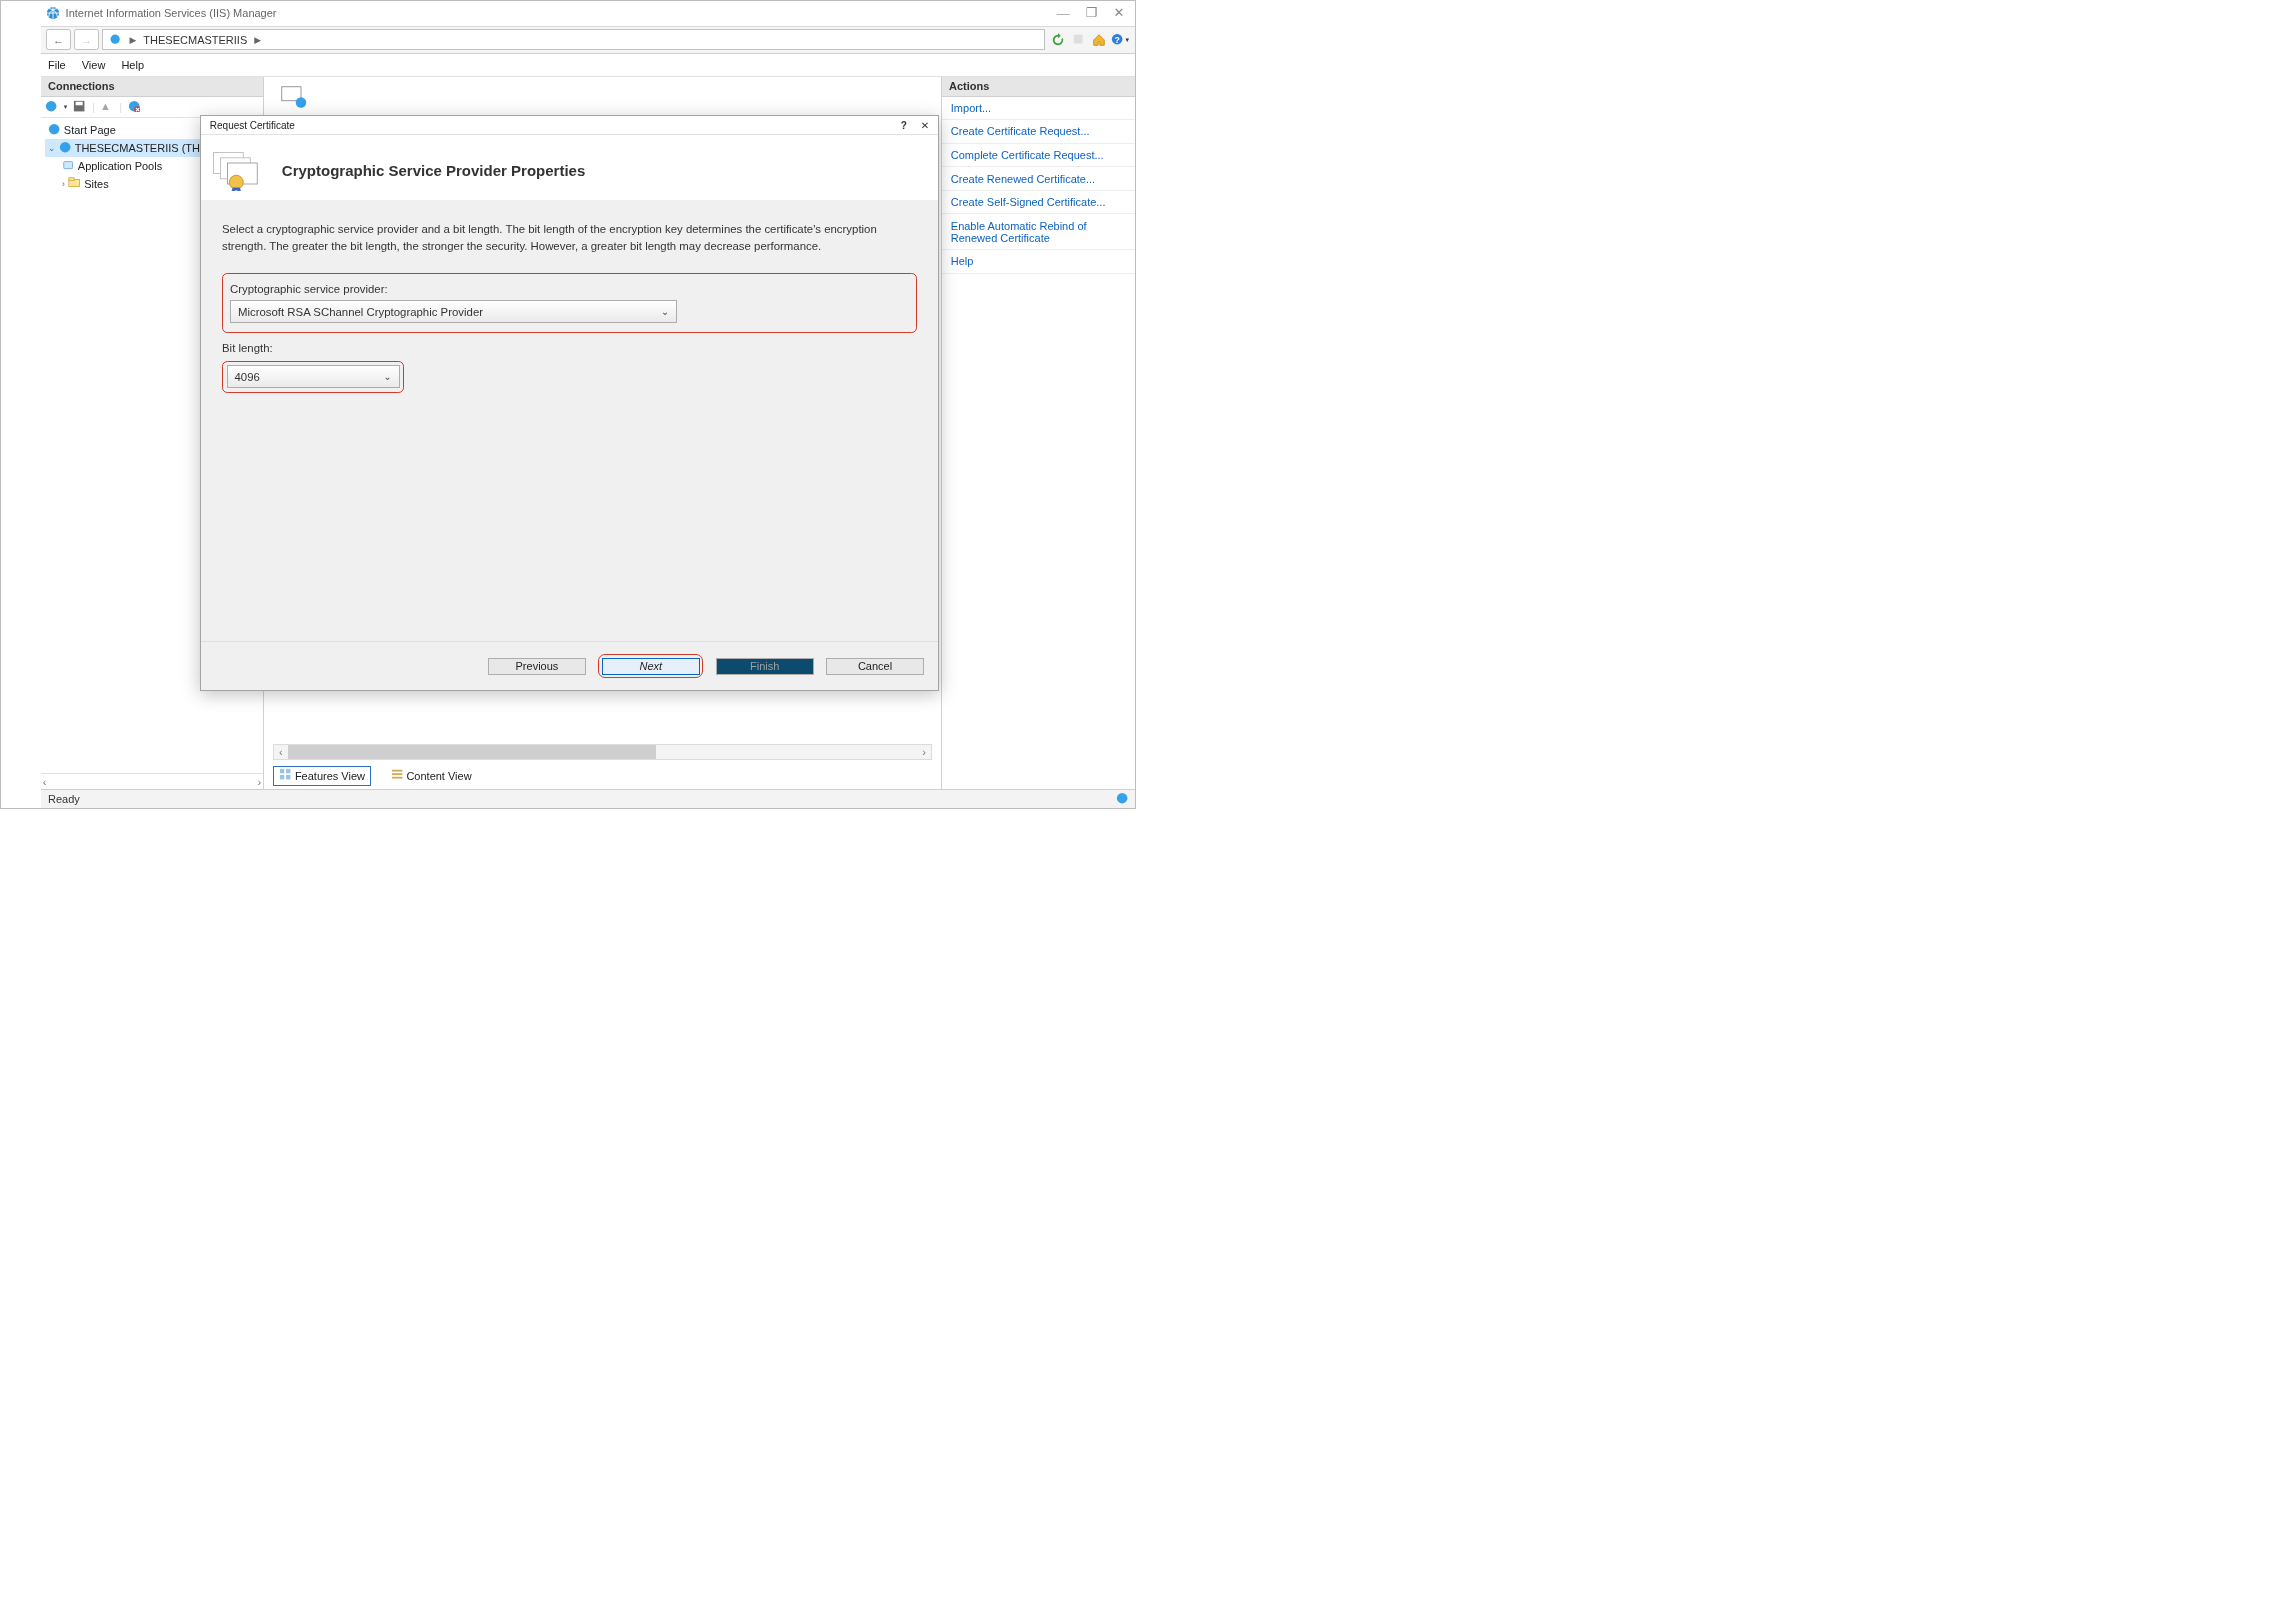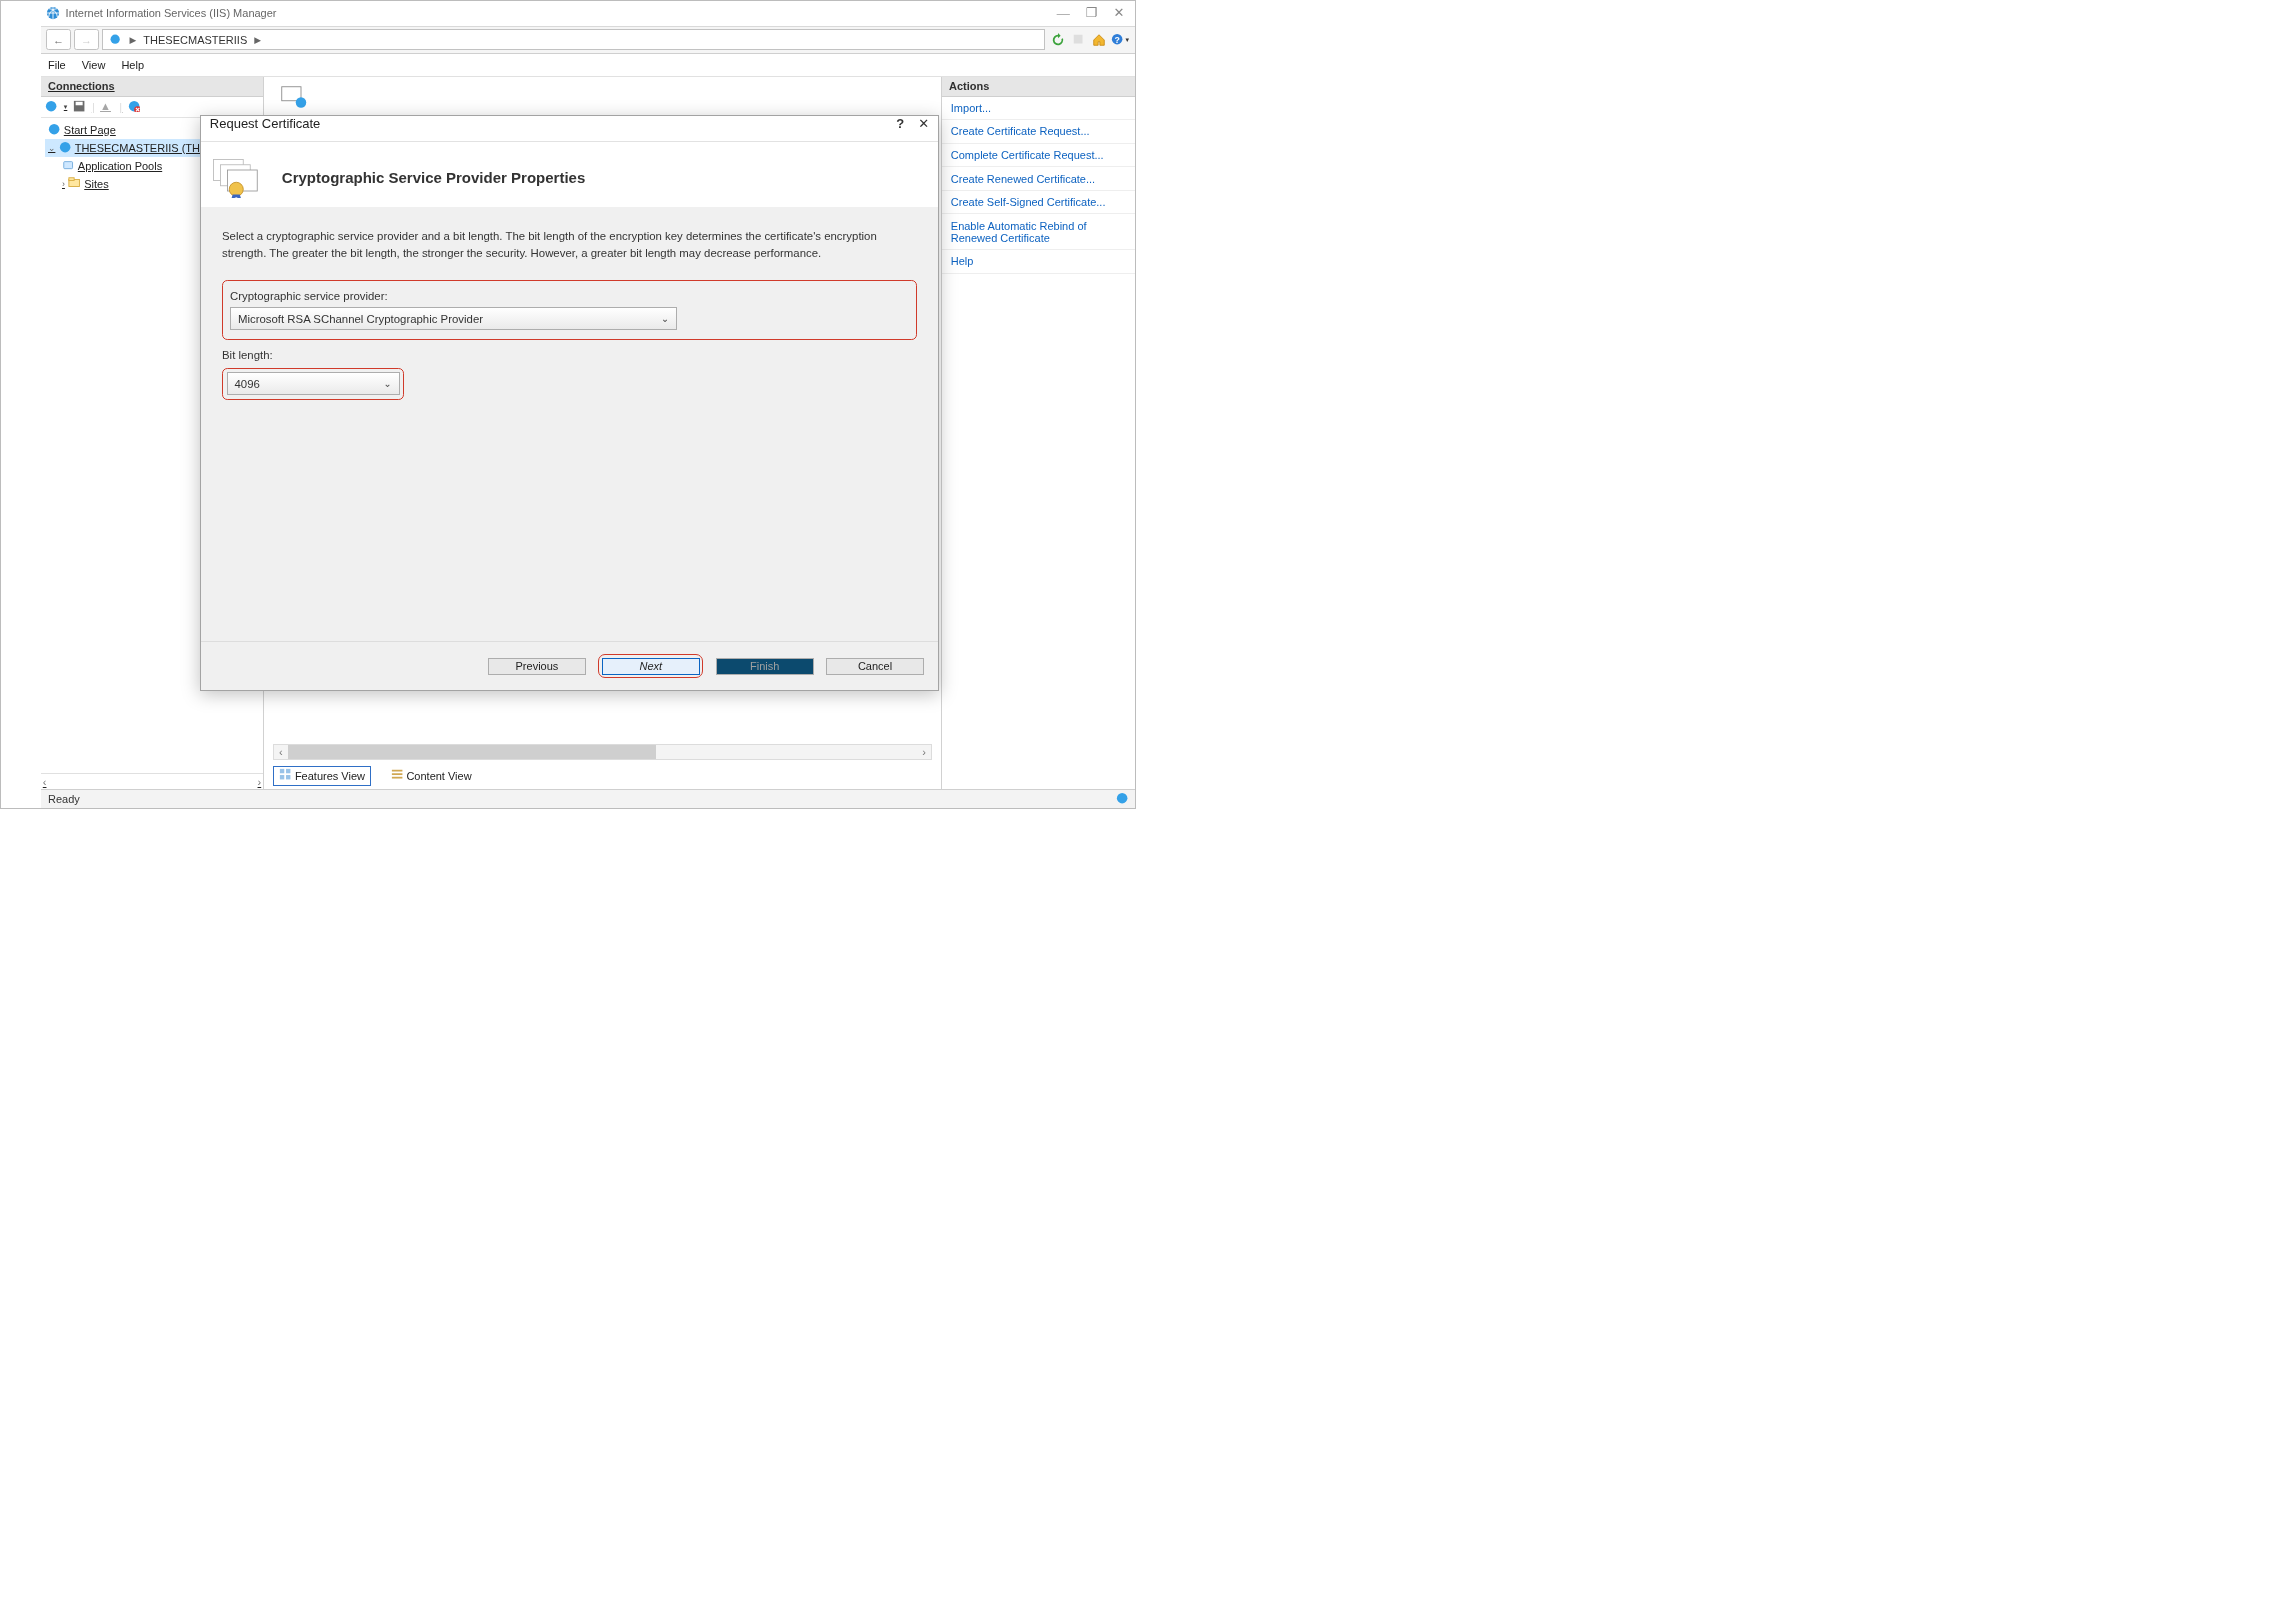--- a/index.html
+++ b/index.html
@@ -16,21 +16,21 @@
   .breadcrumb { flex: 1; height: 21px; border: 0.9px solid #c2c2c2; background: #fff; display: flex; align-items: center; padding: 0 5.3px; gap: 7px; color: #333; }
   .breadcrumb .sep { color: #666; font-size: 8.8px; }
   .nav-actions { display: flex; gap: 1.8px; }
   .nav-actions .ico { width: 19px; height: 19px; display: flex; align-items: center; justify-content: center; }
   
   .menubar { height: 23px; display: flex; align-items: center; gap: 16px; padding: 0 7px; border-bottom: 0.9px solid #e1e1e1; }
   .menubar span { color: #222; }
   
   .workspace { flex: 1; display: flex; min-height: 0; }
   .panel-head { background: #e6e6e6; border-bottom: 0.9px solid #cfcfcf; padding: 3.5px 7px; font-weight: 600; color: #303030; }
-  .connections { width: 223px; border-right: 0.9px solid #d1d1d1; display: flex; flex-direction: column; text-decoration: underline; }
+  .connections { width: 223px; border-right: 0.9px solid #d1d1d1; display: flex; flex-direction: column; }
   .conn-toolbar { height: 21px; border-bottom: 0.9px solid #e3e3e3; display: flex; align-items: center; gap: 5.3px; padding: 0 3.5px; }
   .tree { padding: 3.5px 3.5px; }
   .tree .node { display: flex; align-items: center; gap: 3.5px; padding: 1.8px 0 1.8px 3.5px; white-space: nowrap; }
   .tree .child { padding-left: 17.5px; }
   .tree .sel { background: #cde8ff; }
   .content { flex: 1; background: #fff; display: flex; flex-direction: column; min-width: 0; position: relative; }
   .actions { width: 194px; border-left: 0.9px solid #d1d1d1; display: flex; flex-direction: column; }
   .actions .linkblock { display: flex; flex-direction: column; }
   .actions .linkblock a { color: #0d62c0; text-decoration: none; padding: 5.3px 8.8px; border-bottom: 0.9px solid #eee; }
   .status { height: 19px; border-top: 0.9px solid #cfcfcf; background: #f3f3f3; display: flex; align-items: center; padding: 0 7px; color: #333; }
@@ -40,21 +40,21 @@
   
   .content-bottom { position: absolute; left: 8.8px; right: 8.8px; bottom: 0; padding: 5.3px 0 3.5px; background: #fff; }
   .scroll-track { height: 16px; border: 0.9px solid #dcdcdc; background: #f4f4f4; display: flex; align-items: center; }
   .scroll-thumb { height: 100%; width: 56%; background: #cfcfcf; }
   .scroll-arrow { width: 14px; text-align: center; color: #777; }
   .view-toggles { display: flex; gap: 13px; margin-top: 5.3px; }
   .view-toggles .tog { display: flex; align-items: center; gap: 3.5px; padding: 1.8px 5.3px; border: 0.9px solid transparent; }
   .view-toggles .tog.sel { border-color: #2f6fc6; }
   
   .dialog { position: absolute; left: 199px; top: 114px; width: 739px; height: 576px; background: #f0f0f0; border: 0.9px solid #a3a3a3; box-shadow: 0 3.5px 17.5px rgba(0,0,0,.25); display: flex; flex-direction: column; }
-  .dlg-title { height: 26px; display: flex; align-items: flex-start; padding: 0 8.8px; background: #fff; border-bottom: 0.9px solid #e2e2e2; font-size: 13px; }
+  .dlg-title { height: 19px; display: flex; align-items: center; padding: 0 8.8px; background: #fff; border-bottom: 0.9px solid #e2e2e2; font-size: 10px; }
   .dlg-titlebtns { margin-left: auto; display: flex; gap: 14px; color: #333; }
   .dlg-header { display: flex; align-items: center; gap: 16px; padding: 14px 16px 8.8px 8.8px; background: #fff; }
   .dlg-header .big-icon { width: 56px; height: 42px; position: relative; }
   .dlg-header h2 { margin: 0; font-size: 15px; font-weight: 600; color: #333; }
   .dlg-body { flex: 1; padding: 16px 21px; font-size: 11.4px; color: #333; }
   .dlg-body p.desc { margin: 5.3px 0 19px; line-height: 1.45; }
   .form-label { margin: 5.3px 0 5.3px; }
   .highlight-red { border: 1.8px solid #d03a2a; border-radius: 5.3px; padding: 3.5px 7px 8.8px; margin: 1.8px 0 8.8px; }
   .select { width: 447px; height: 23px; border: 0.9px solid #adadad; background: linear-gradient(#fff,#eaeaea); display: flex; align-items: center; padding: 0 7px; }
   .select.small { width: 173px; }

